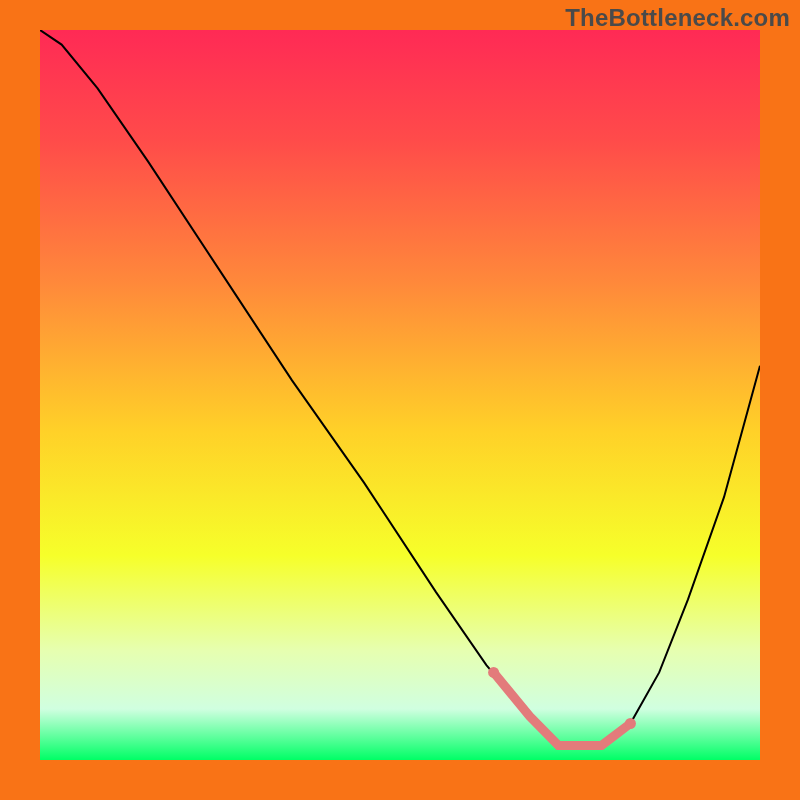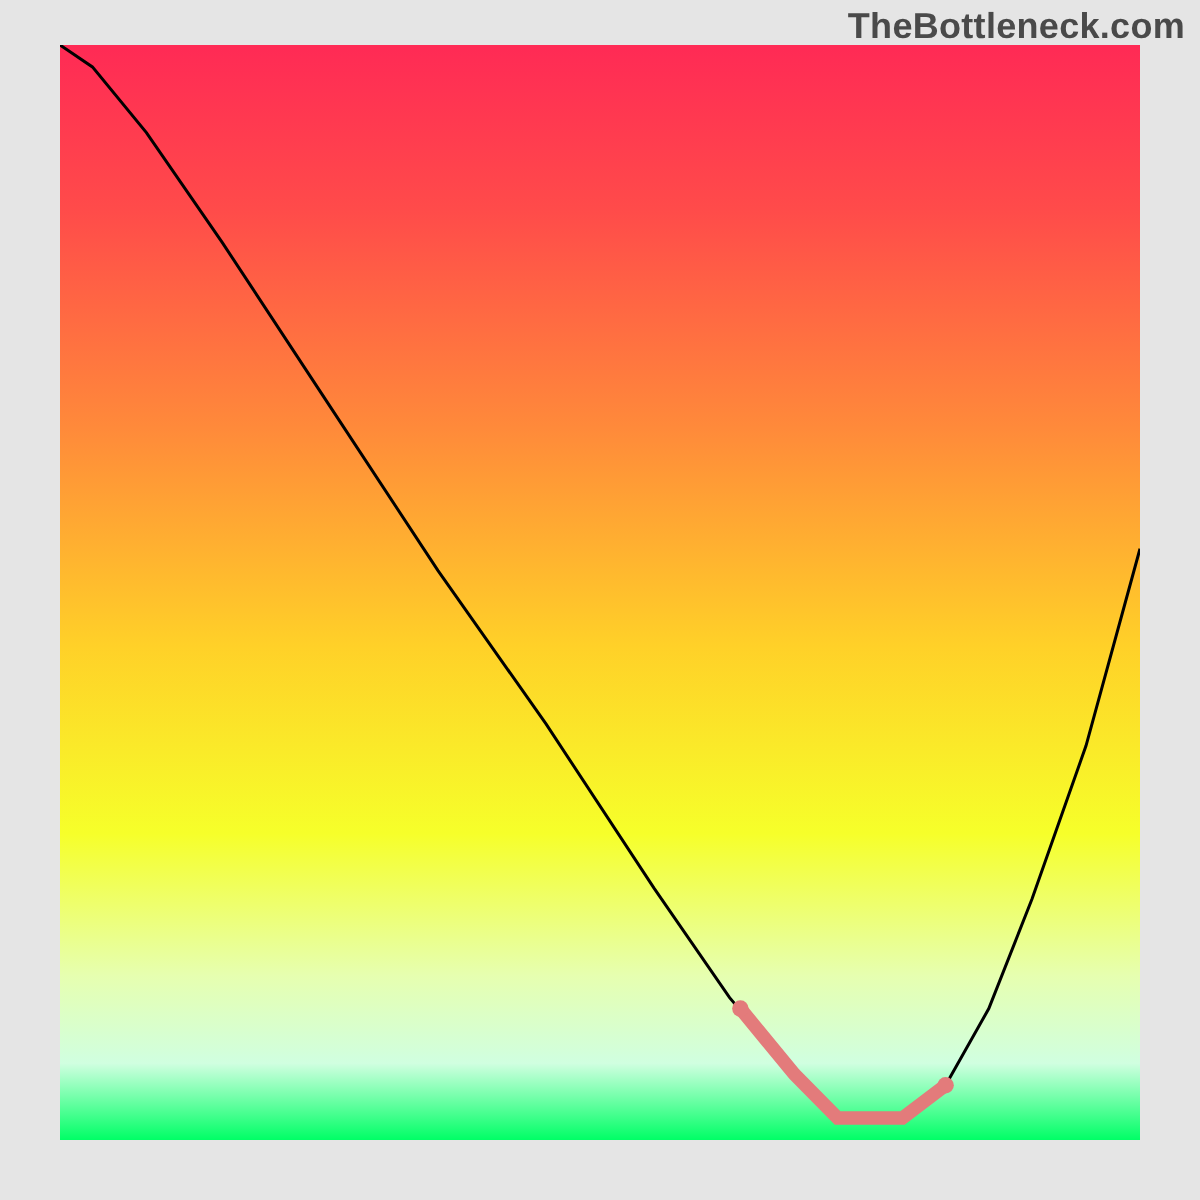--- a/index.html
+++ b/index.html
@@ -8,21 +8,21 @@
     width: 800px;
     height: 800px;
     background: #000;
     overflow: hidden;
     font-family: Arial, Helvetica, sans-serif;
   }
   .frame {
     position: relative;
     width: 800px;
     height: 800px;
-    background: #e5e5e5;
+    background: #f97316;
   }
   .watermark {
     position: absolute;
     top: 4px;
     right: 10px;
     color: #4a4a4a;
     font-size: 24px;
     font-weight: 600;
     letter-spacing: 0.2px;
     z-index: 5;

